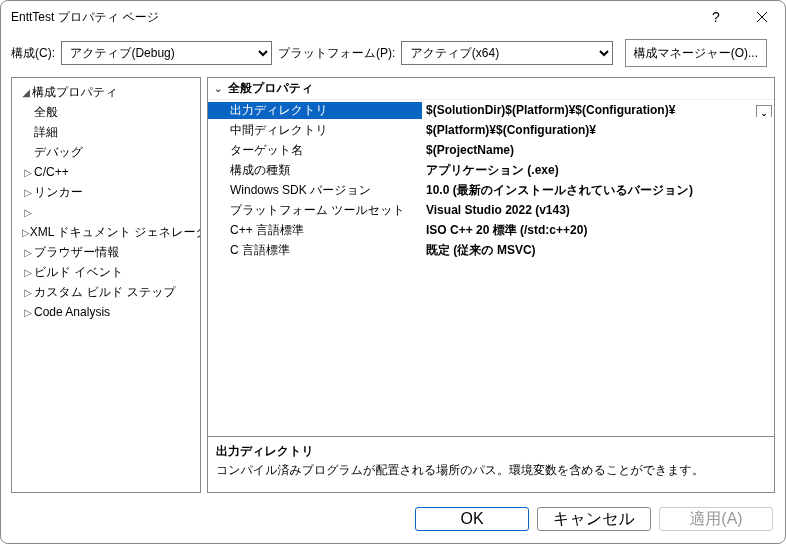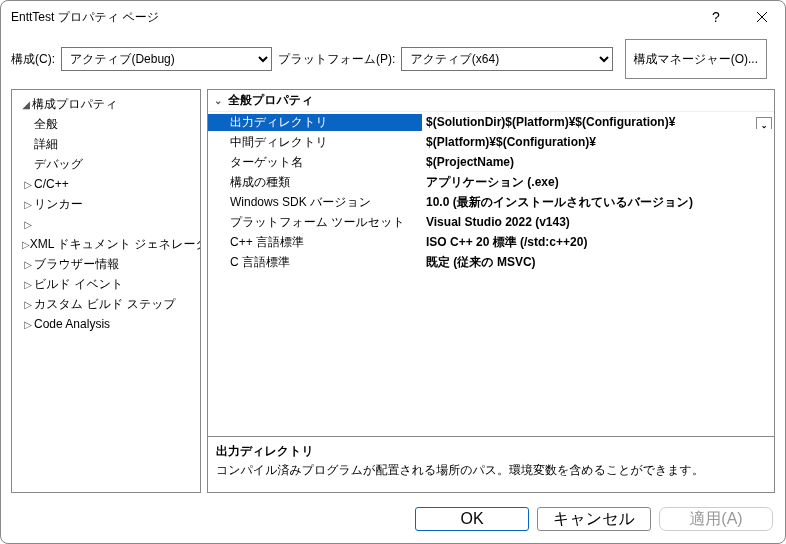--- a/index.html
+++ b/index.html
@@ -6,21 +6,21 @@
 body { background: #fff; width: 786px; height: 544px; overflow: hidden; border: 1px solid #888; border-radius: 8px; display: flex; flex-direction: column; }
 .titlebar { height: 32px; display: flex; align-items: center; padding-left: 10px; font-size: 12px; justify-content: center; }
 .titlebar .title { flex: 1; }
 .titlebar .btn { width: 46px; height: 32px; display: flex; align-items: center; justify-content: center; font-size: 14px; color: #000; }
 .titlebar .btn svg { width: 10px; height: 10px; }
 .toolbar { display: flex; align-items: center; gap: 6px; padding: 6px 18px 10px 10px; font-size: 12px; }
 .toolbar label { white-space: nowrap; }
 .toolbar select { font-size: 12px; height: 24px; border: 1px solid #737373; background: #fff; padding: 0 4px; }
 #sel-config { width: 230px; }
 #sel-platform { width: 230px; }
-.toolbar .cfgmgr { height: 40px; font-size: 12px; border: 1px solid #888; background: #fff; padding: 0 8px; white-space: nowrap; }
+.toolbar .cfgmgr { height: 28px; font-size: 12px; border: 1px solid #888; background: #fff; padding: 0 8px; white-space: nowrap; }
 .main { flex: 1; display: flex; gap: 6px; padding: 0 10px 6px 10px; min-height: 0; }
 .sidebar { width: 190px; border: 1px solid #888; overflow: auto; padding: 4px 0; font-size: 12px; }
 .tree-item { display: flex; align-items: center; height: 20px; padding-left: 8px; white-space: nowrap; }
 .tree-item .exp { width: 12px; display: inline-block; text-align: center; font-size: 10px; color: #555; }
 .tree-item.level1 { padding-left: 22px; }
 .tree-item.level1 .exp { margin-left: -12px; }
 .tree-item.selected { }
 .content { flex: 1; display: flex; flex-direction: column; border: 1px solid #888; min-width: 0; }
 .group-header { display: flex; align-items: center; height: 22px; font-size: 12px; font-weight: bold; padding-left: 6px; border-bottom: 1px solid #eee; }
 .group-header .exp { width: 14px; font-size: 10px; color: #555; }
@@ -29,21 +29,21 @@
 .row .label { width: 214px; padding-left: 22px; white-space: nowrap; overflow: hidden; }
 .row .value { flex: 1; padding-left: 4px; white-space: nowrap; overflow: hidden; font-weight: bold; position: relative; }
 .row.selected .label { background: #0a64c4; color: #fff; }
 .row.selected .value { background: #fff; }
 .row.selected .value .dd { position: absolute; right: 2px; top: 2px; width: 16px; height: 16px; border: 1px solid #888; display: flex; align-items: center; justify-content: center; font-size: 8px; }
 .desc { border-top: 1px solid #888; padding: 6px 8px; font-size: 12px; height: 56px; }
 .desc .dtitle { font-weight: bold; margin-bottom: 2px; }
 .footer { display: flex; justify-content: flex-end; gap: 8px; padding: 8px 12px 12px 12px; }
 .footer button { width: 114px; height: 24px; font-size: 16px; border: 1px solid #888; background: #fff; border-radius: 3px; }
 .footer button.primary { border: 1px solid #0a64c4; }
-.footer button.disabled { color: #999; border-color: #ccc; border-radius: 7px; }
+.footer button.disabled { color: #999; border-color: #ccc; }
 </style>
 </head>
 <body>
 
 <div class="titlebar">
   <span class="title">EnttTest プロパティ ページ</span>
   <div class="btn">?</div>
   <div class="btn">
     <svg viewBox="0 0 10 10">
         <line x1="0" y1="0" x2="10" y2="10" stroke="#000" stroke-width="1"></line>

